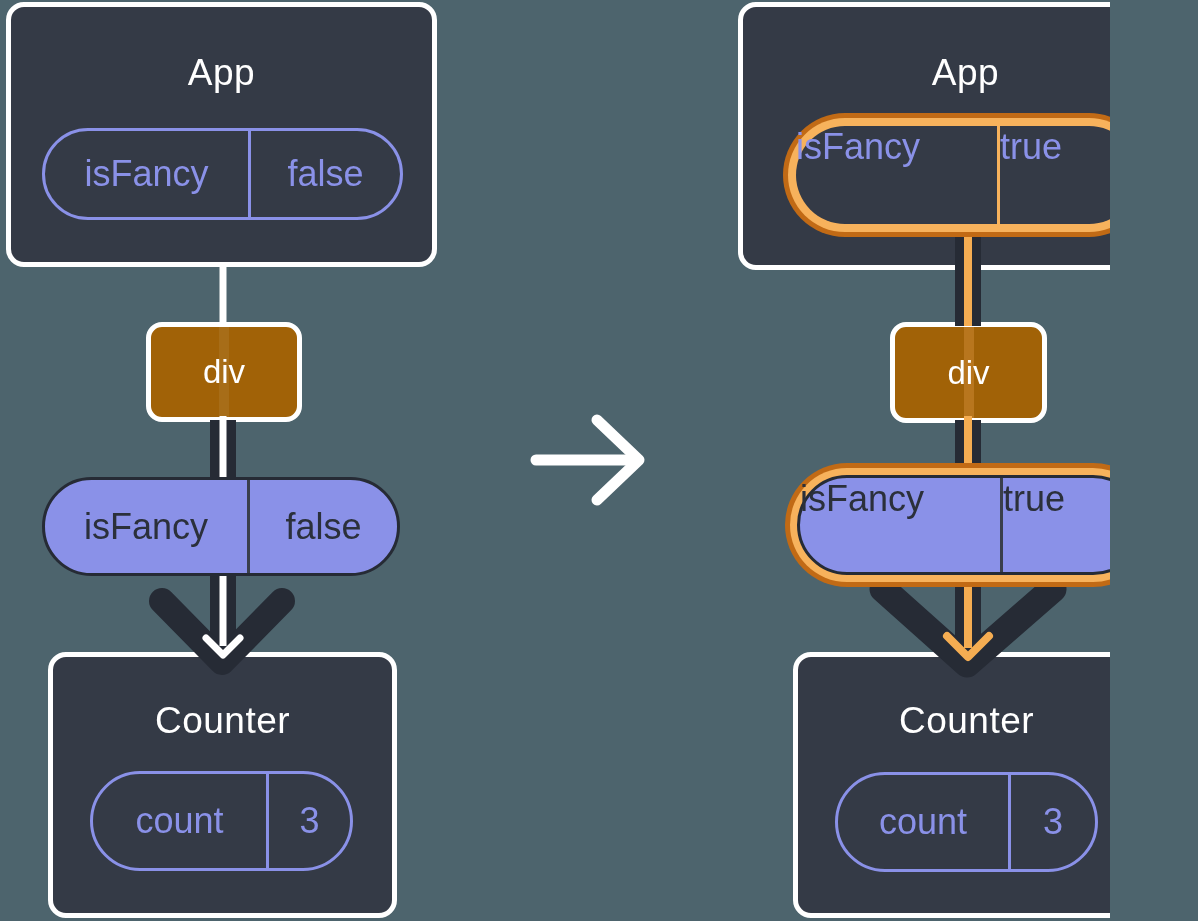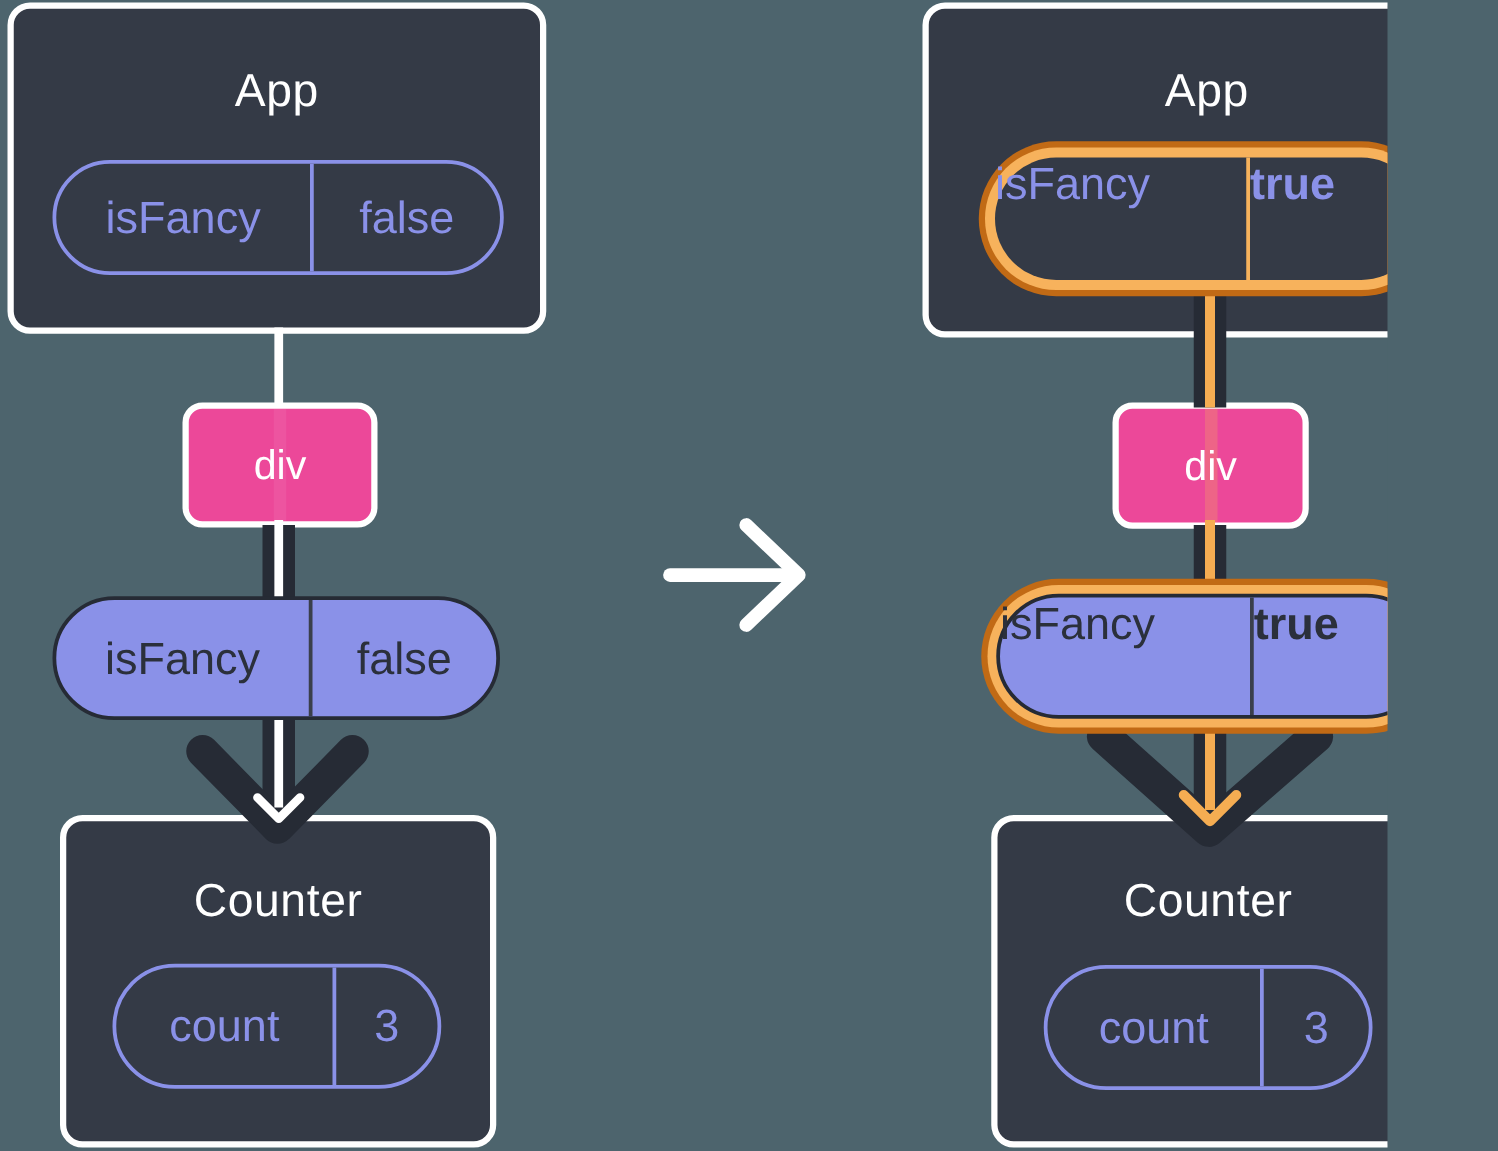--- a/index.html
+++ b/index.html
@@ -11,21 +11,21 @@
   
   .box{
     position:absolute;background:#343A46;border:5px solid #FFFFFF;
     border-radius:18px;box-sizing:border-box;z-index:1;
   }
   .box-title{
     position:absolute;left:0;width:100%;text-align:center;
     color:#FFFFFF;font-size:37px;font-weight:500;letter-spacing:.5px;z-index:2;
   }
   .divbox{
-    position:absolute;background:#ec4899;border:5px solid #FFFFFF;
+    position:absolute;background:#a16207;border:5px solid #FFFFFF;
     border-radius:16px;box-sizing:border-box;z-index:1;
     display:flex;align-items:center;justify-content:center;
   }
   .divbox .label{color:#FFFFFF;font-size:33px;font-weight:500;position:relative;z-index:2;}
   .stripe{position:absolute;top:0;bottom:0;left:50%;width:10px;margin-left:-5px;z-index:1;}
   .stripe.white{background:rgba(255,255,255,0.07);}
   .stripe.orange{background:rgba(246,174,90,0.28);}
   
   .pill{
     position:absolute;display:flex;box-sizing:border-box;border-radius:999px;
@@ -43,21 +43,21 @@
     box-sizing:border-box;z-index:3;
   }
   .ring-inner{background:#F7B25C;border-radius:999px;height:100%;box-sizing:border-box;display:flex;}
   .ring-inner.pad8{padding:8px;}
   .ring-inner.pad7{padding:7px;}
   .pill-in-ring{position:relative;flex:1;display:flex;border-radius:999px;font-size:36px;box-sizing:border-box;}
   .pill-dark{background:#343A46;color:#8A91E8;}
   .pill-dark .cell.first{border-right:3px solid #F7B25C;}
   .pill-purple{background:#8A91E8;color:#2B303B;border:3px solid #262B35;}
   .pill-purple .cell.first{border-right:3px solid #3A3F4B;}
-  .bold{font-weight:700;}
+  .bold{font-weight:400;}
   .conn{position:absolute;left:0;top:0;z-index:2;pointer-events:none;}
   .fx{position:absolute;left:0;top:0;z-index:4;pointer-events:none;}
 </style>
 </head>
 <body>
 
 <div class="canvas">
 
   <div class="box" style="left:6px;top:2px;width:431px;height:265px;"></div>
   <div class="box-title" style="left:6px;top:52px;width:431px;">App</div>

